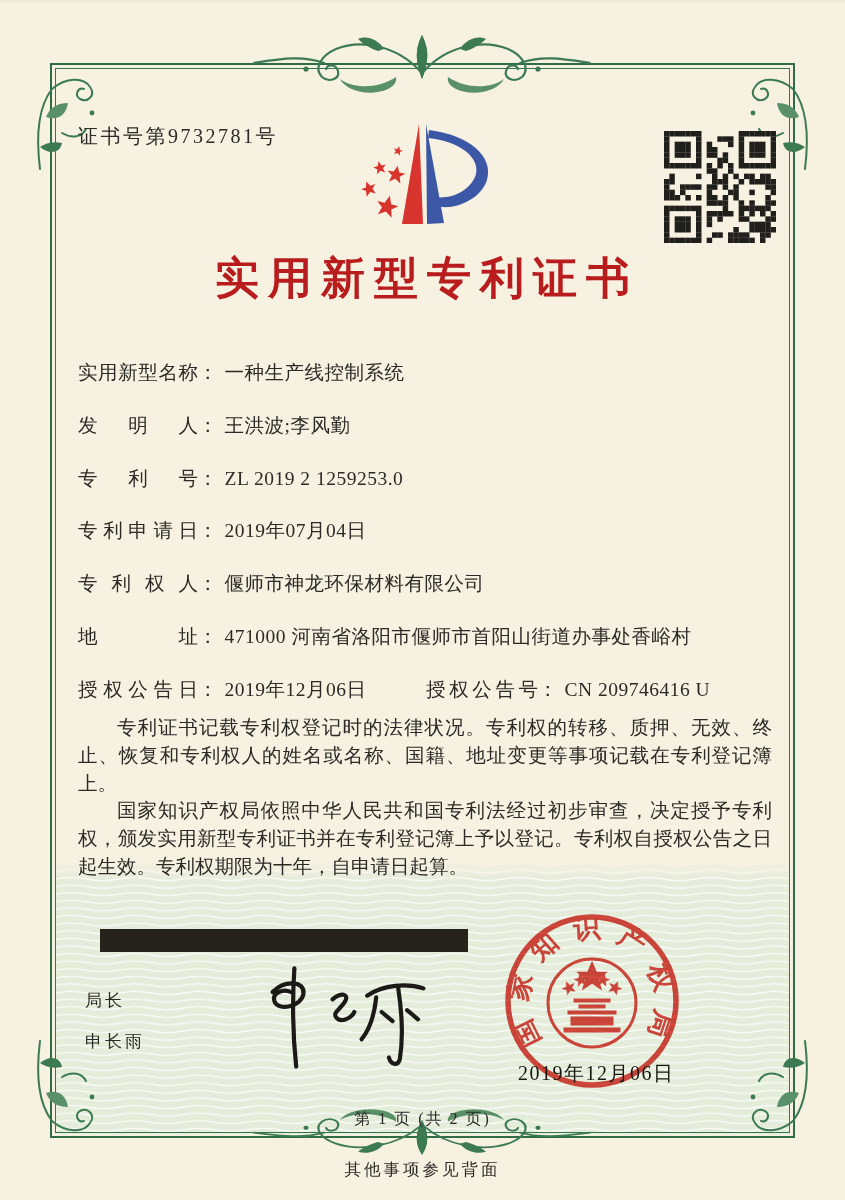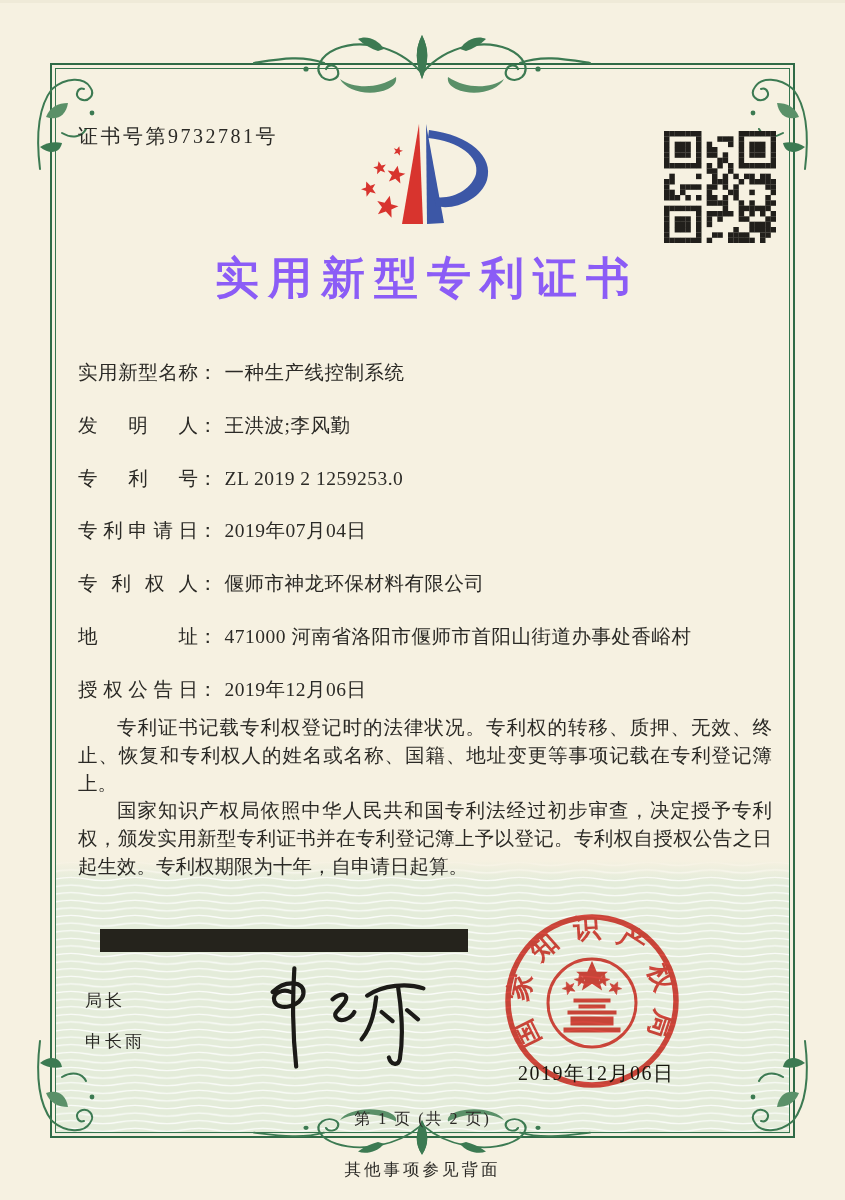--- a/index.html
+++ b/index.html
@@ -11,21 +11,21 @@
   
   .frame{position:absolute;left:50px;top:60px;width:741px;height:1071px;
          border:2.5px solid #2f6b47;z-index:3;pointer-events:none;}
   .frame-inner{position:absolute;inset:3px;border:1px solid #35754f;}
   .ornament{position:absolute;z-index:4;pointer-events:none;}
   
   .band{position:absolute;left:55px;top:857px;width:735px;height:274px;z-index:1;}
   
   .cert-no{position:absolute;left:78px;top:120px;font-size:20px;letter-spacing:2.5px;z-index:5;}
   .title{position:absolute;left:0;top:246px;width:100%;text-align:center;
-         font-size:44px;font-weight:bold;letter-spacing:9px;text-indent:9px;color:#8b5cf6;z-index:5;}
+         font-size:44px;font-weight:bold;letter-spacing:9px;text-indent:9px;color:#b91c1c;z-index:5;}
   .fields{position:absolute;left:78px;top:356px;width:694px;z-index:5;}
   .frow{position:relative;height:52.8px;font-size:19.5px;white-space:nowrap;}
   .flabel{display:inline-block;width:120px;text-align:justify;text-align-last:justify;}
   .fcolon{display:inline-block;}
   .fvalue{margin-left:7px;letter-spacing:0.5px;text-align:center;}
   .fright{position:absolute;left:348px;top:0;}
   .fright .flabel{width:112px;}
   .paras{position:absolute;left:78px;top:711px;width:694px;font-size:19.5px;
          line-height:27.8px;text-align:justify;z-index:5;}
   .paras p{margin:0;text-indent:2em;}
@@ -369,20 +369,23 @@
       <span class="flabel">专利申请日</span><span class="fcolon">：</span><span class="fvalue">2019年07月04日</span>
     </div>
     <div class="frow">
       <span class="flabel">专利权人</span><span class="fcolon">：</span><span class="fvalue">偃师市神龙环保材料有限公司</span>
     </div>
     <div class="frow">
       <span class="flabel">地址</span><span class="fcolon">：</span><span class="fvalue">471000 河南省洛阳市偃师市首阳山街道办事处香峪村</span>
     </div>
     <div class="frow">
       <span class="flabel">授权公告日</span><span class="fcolon">：</span><span class="fvalue">2019年12月06日</span>
+      <span class="fright">
+        <span class="flabel">授权公告号</span><span class="fcolon">：</span><span class="fvalue">CN 209746416 U</span>
+      </span>
     </div>
   </div>
 
   <div class="paras">
     <p>专利证书记载专利权登记时的法律状况。专利权的转移、质押、无效、终止、恢复和专利权人的姓名或名称、国籍、地址变更等事项记载在专利登记簿上。</p>
     <p>国家知识产权局依照中华人民共和国专利法经过初步审查，决定授予专利权，颁发实用新型专利证书并在专利登记簿上予以登记。专利权自授权公告之日起生效。专利权期限为十年，自申请日起算。</p>
   </div>
 
   <div class="dark-bar"></div>
 

